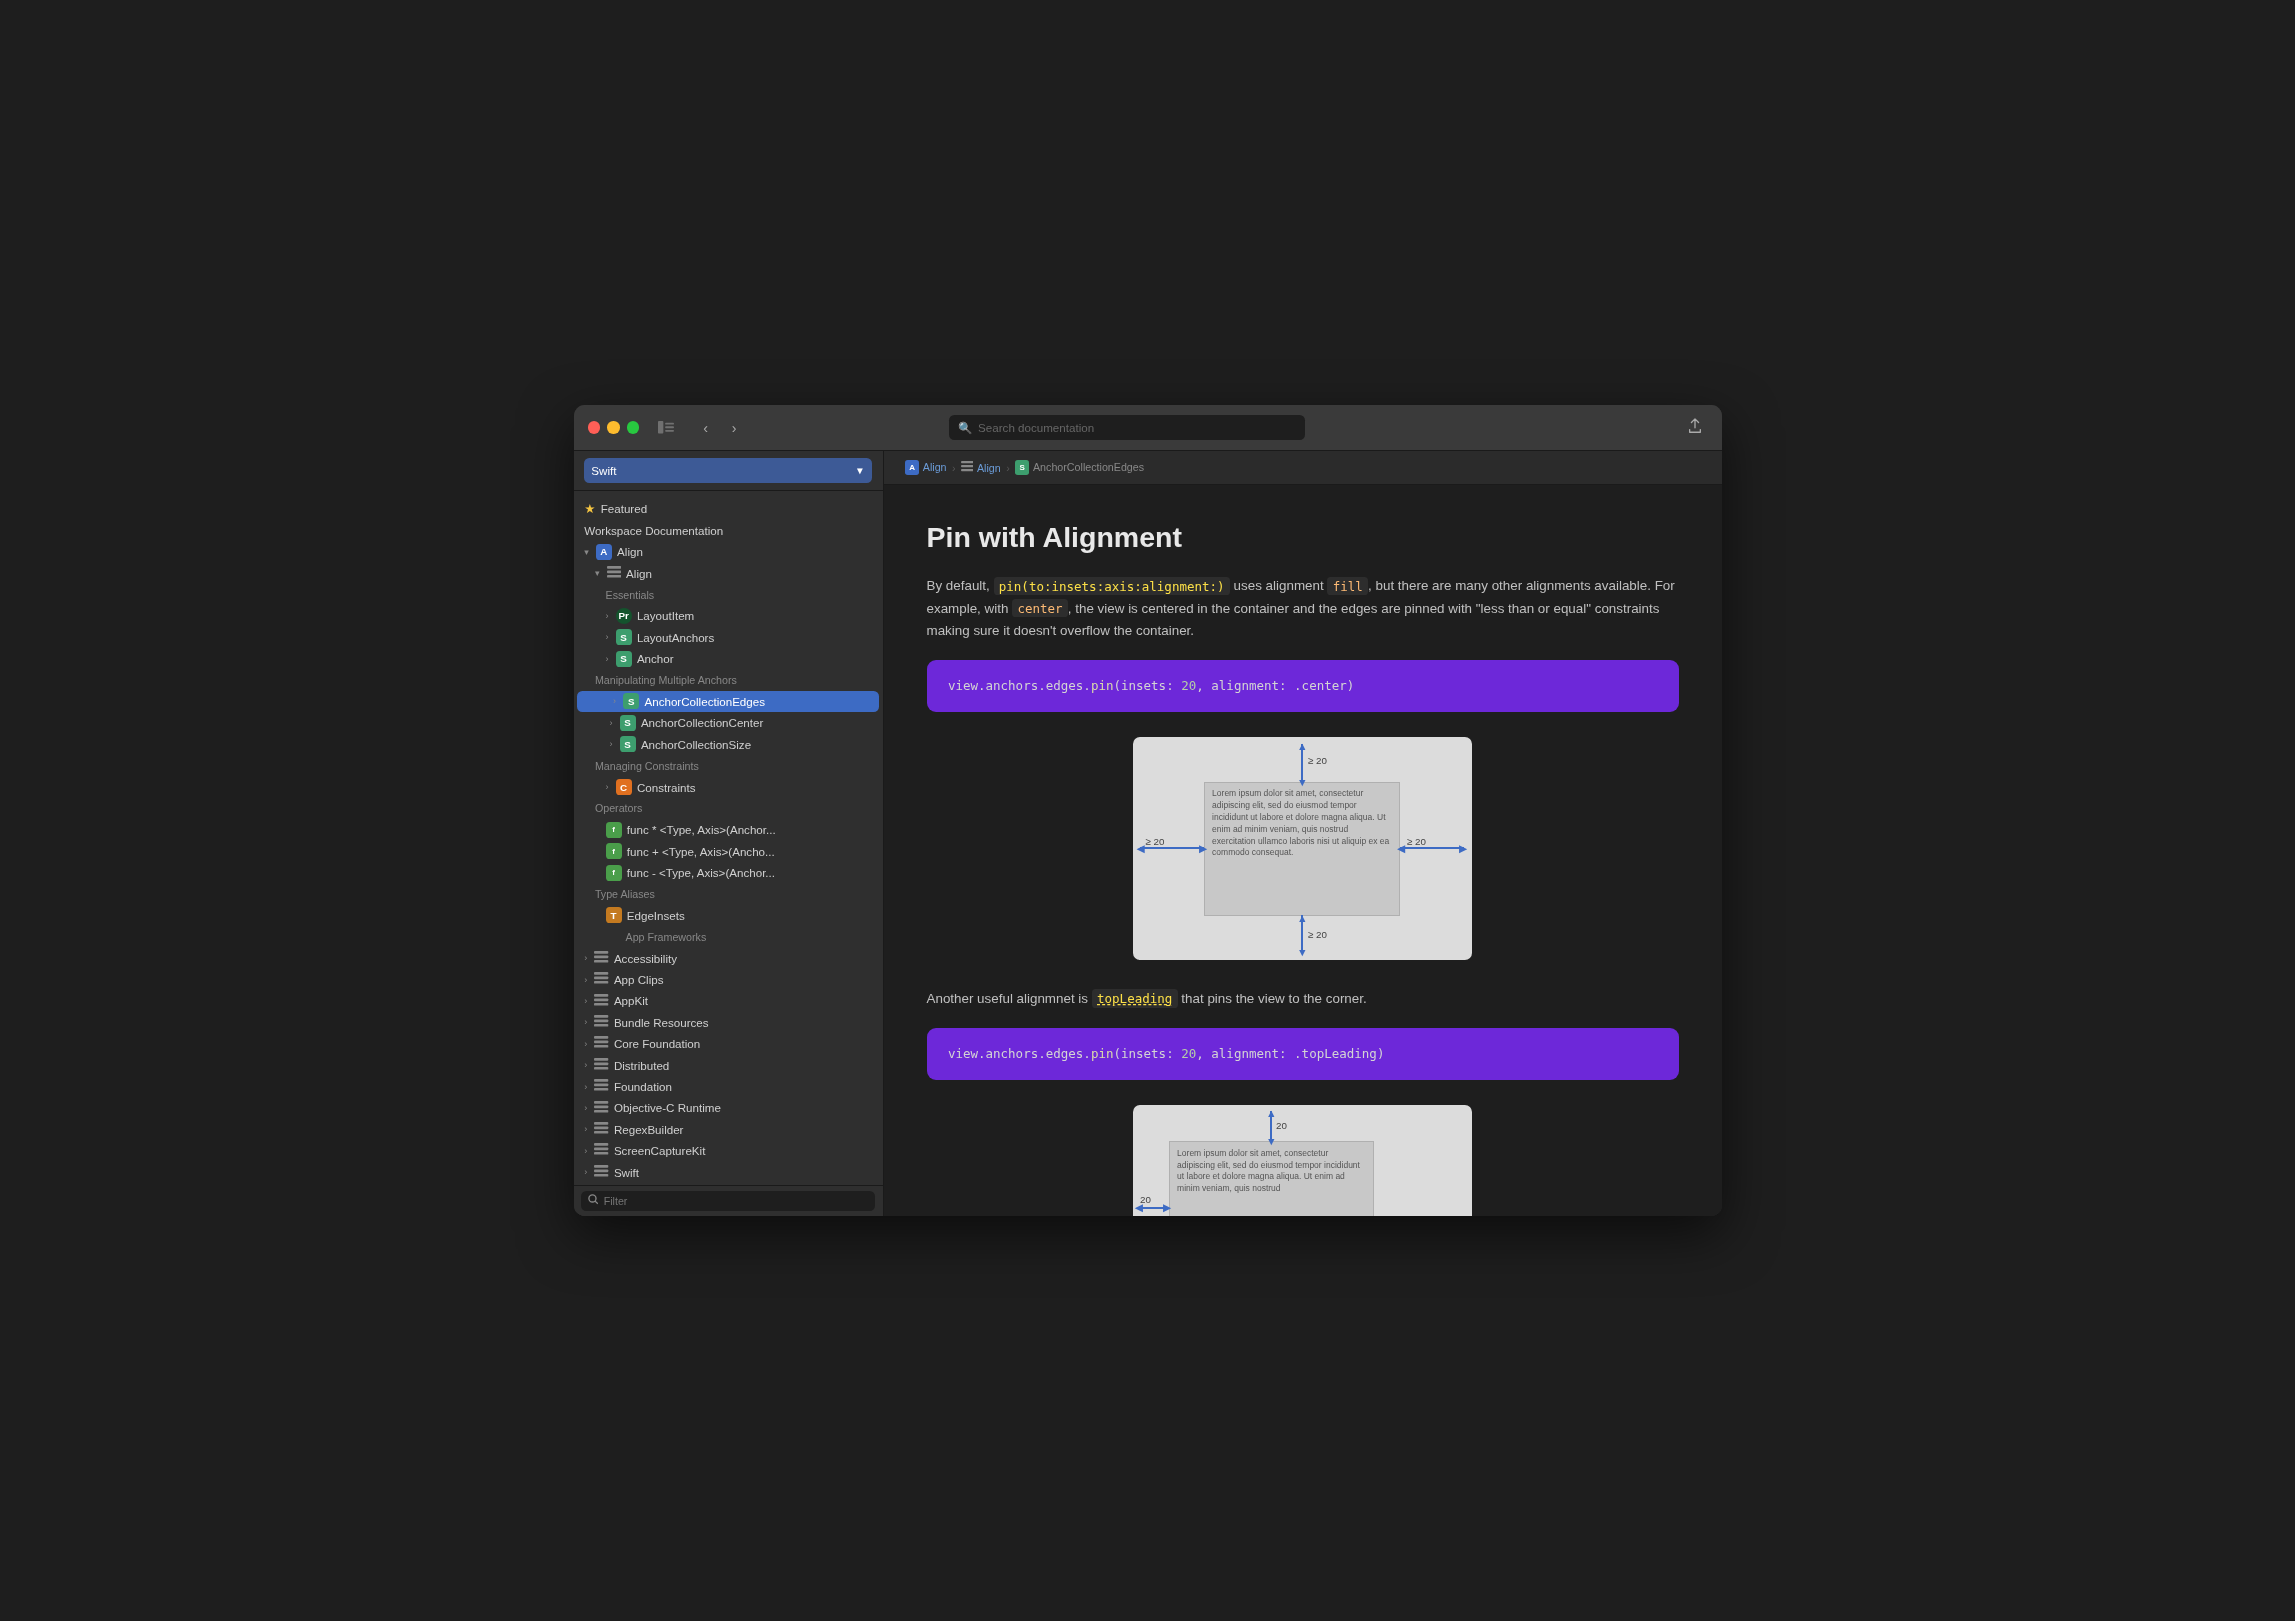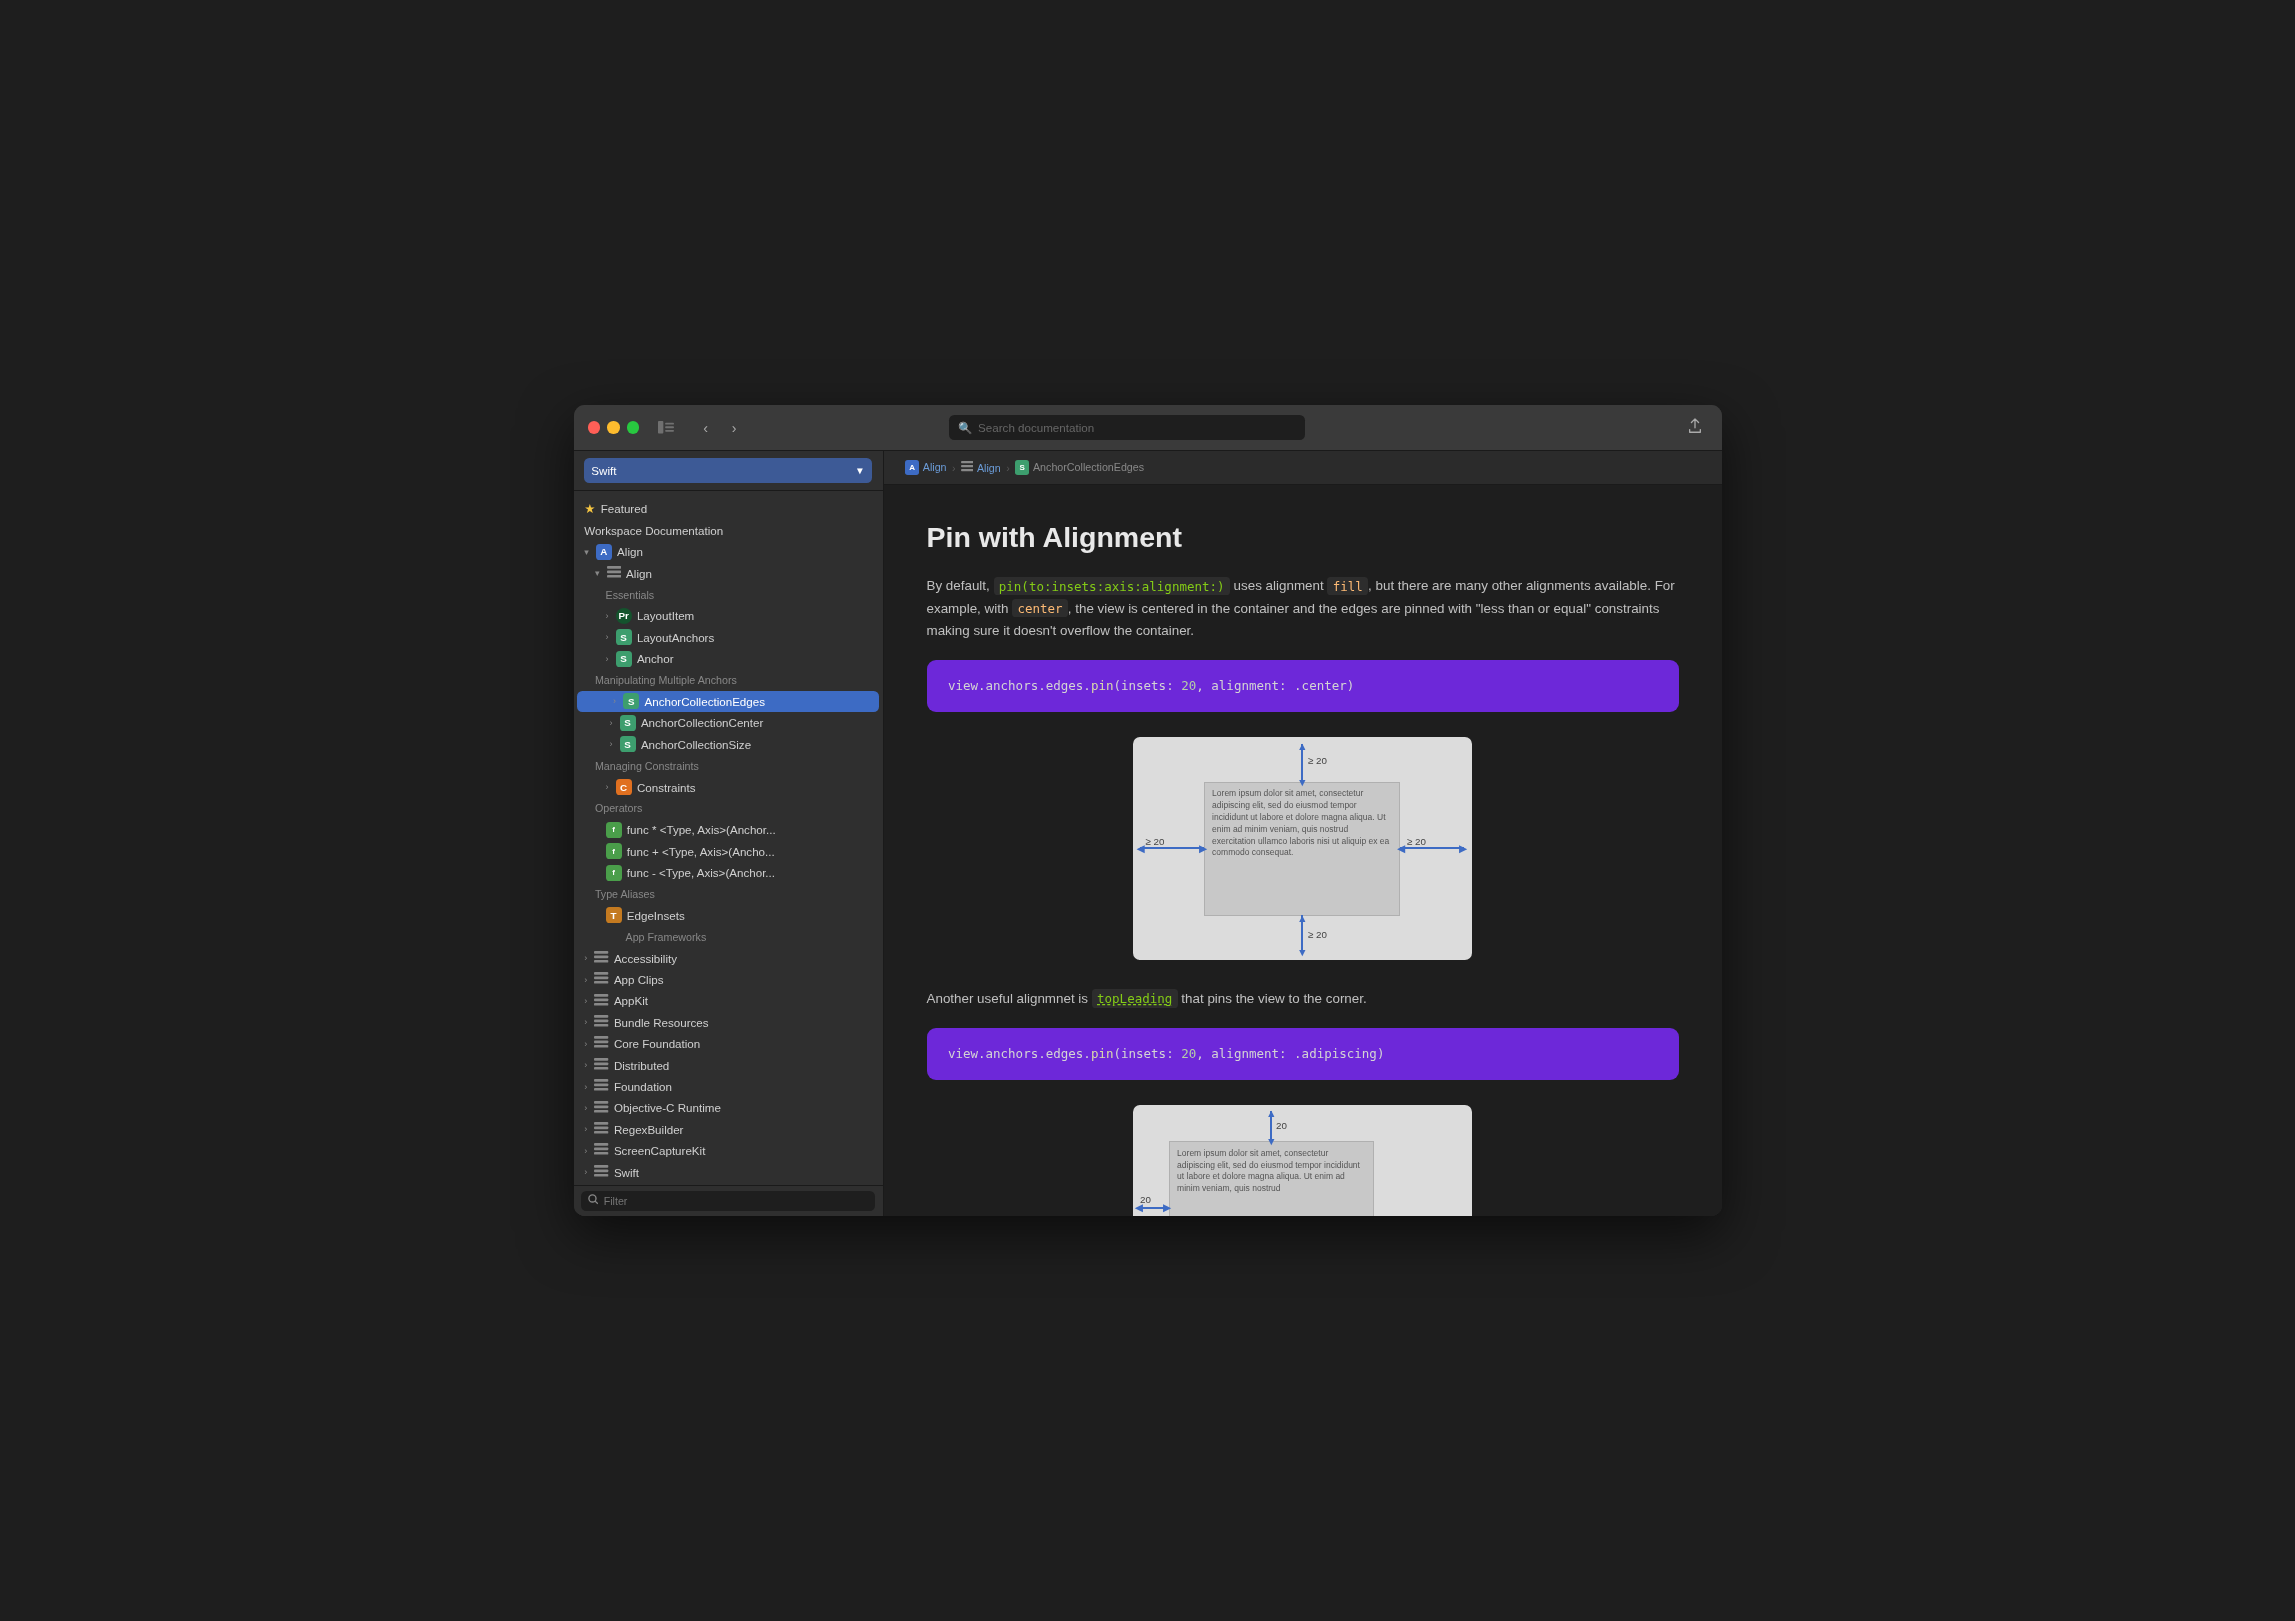--- a/index.html
+++ b/index.html
@@ -253,21 +253,21 @@
       color: #c0c0c0;
       margin-bottom: 18px;
     }
     .code-inline {
       font-family: 'SF Mono', 'Menlo', 'Monaco', monospace;
       font-size: 12.5px;
       background: #2d2d2d;
       padding: 1.8px 5.3px;
       border-radius: 3.6px;
     }
-    .code-inline.blue { color: #84cc16; text-align: center; }
+    .code-inline.blue { color: #fde047; text-align: center; }
     .code-inline.teal { color: #fdba74; }
     .code-block {
       background: #6d28d9;
       border-radius: 9px;
       padding: 16px 21.4px;
       margin-bottom: 25px;
       font-family: 'SF Mono', 'Menlo', 'Monaco', monospace;
       font-size: 12.5px;
       line-height: 1.6;
       color: #d4d4d4;
@@ -652,21 +652,21 @@
             <div style="position: absolute; left: 164px; top: 209px; color:#3d6bc4; font-size:10.7px;">▼</div>
             <div style="position: absolute; left: 175px; top: 192px; font-size: 9.8px; color: #444;">≥ 20</div>
           </div>
         </div>
 
         <p class="doc-para">
           Another useful alignmnet is <span class="code-inline blue" style="text-decoration: underline; text-decoration-style: dashed;">topLeading</span> that pins the view to the corner.
         </p>
 
         <div class="code-block">
-          <span style="color:#d4d4d4;">view.anchors.edges.</span><span style="color:#dcdcaa;">pin</span><span style="color:#d4d4d4;">(insets: </span><span class="code-num">20</span><span style="color:#d4d4d4;">, alignment: .adipiscing)</span>
+          <span style="color:#d4d4d4;">view.anchors.edges.</span><span style="color:#dcdcaa;">pin</span><span style="color:#d4d4d4;">(insets: </span><span class="code-num">20</span><span style="color:#d4d4d4;">, alignment: .topLeading)</span>
         </div>
 
         <div class="diagram-wrap">
           <div style="position: relative; width: 339px; height: 178px; background: #dcdcdc; border-radius: 7.1px; overflow: hidden;">
 
             <div style="position: absolute; left: 36px; top: 36px; width: 205px; height: 134px; background: #c8c8c8; border: 0.9px solid #b0b0b0;">
               <div style="padding: 5.3px 7.1px; font-size: 8.5px; color: #555; line-height: 1.4;">Lorem ipsum dolor sit amet, consectetur adipiscing elit, sed do eiusmod tempor incididunt ut labore et dolore magna aliqua. Ut enim ad minim veniam, quis nostrud</div>
             </div>
 
             <div style="position: absolute; left: 137px; top: 5.3px; width: 1.8px; height: 30px; background: #3d6bc4;"></div>

